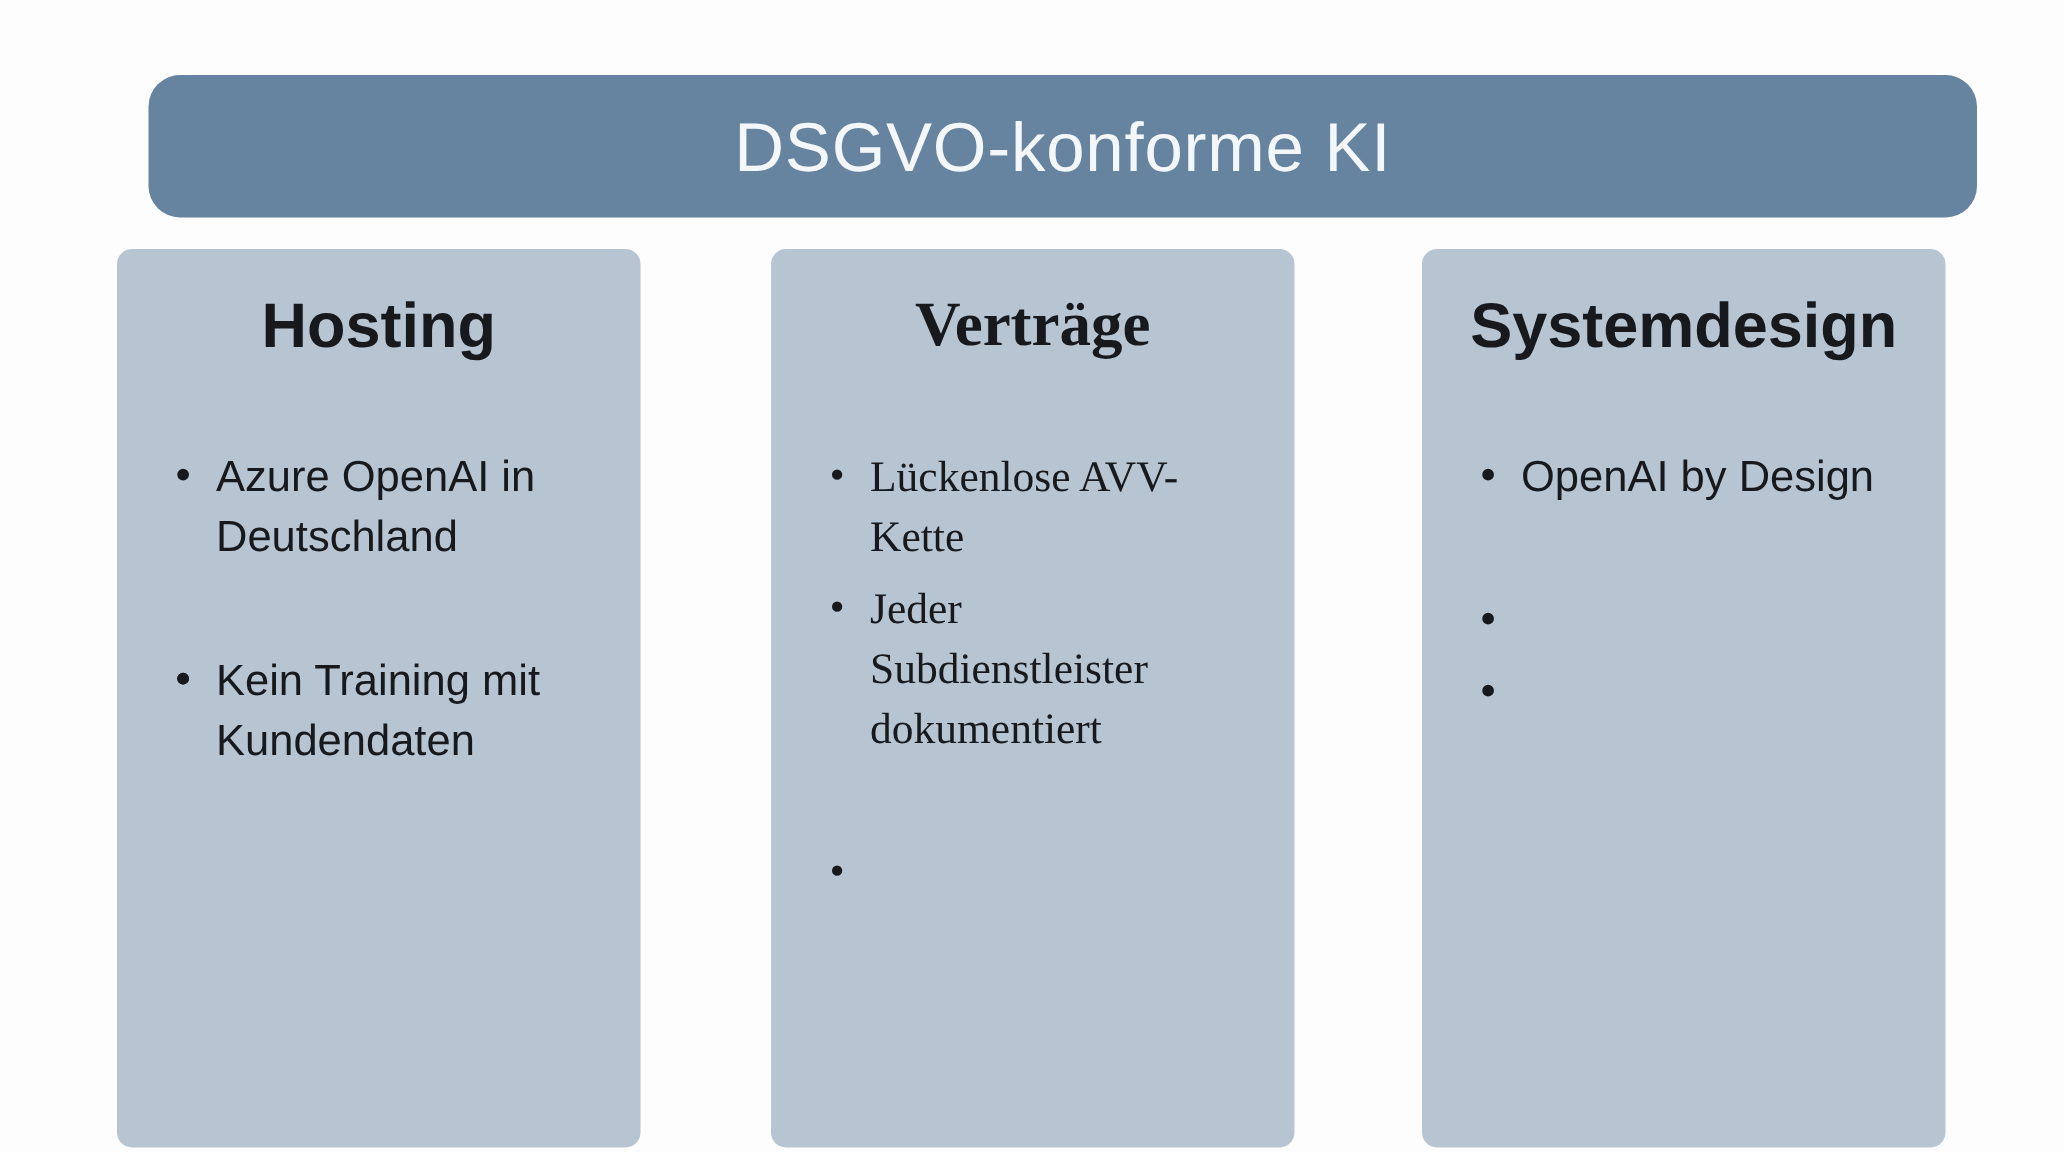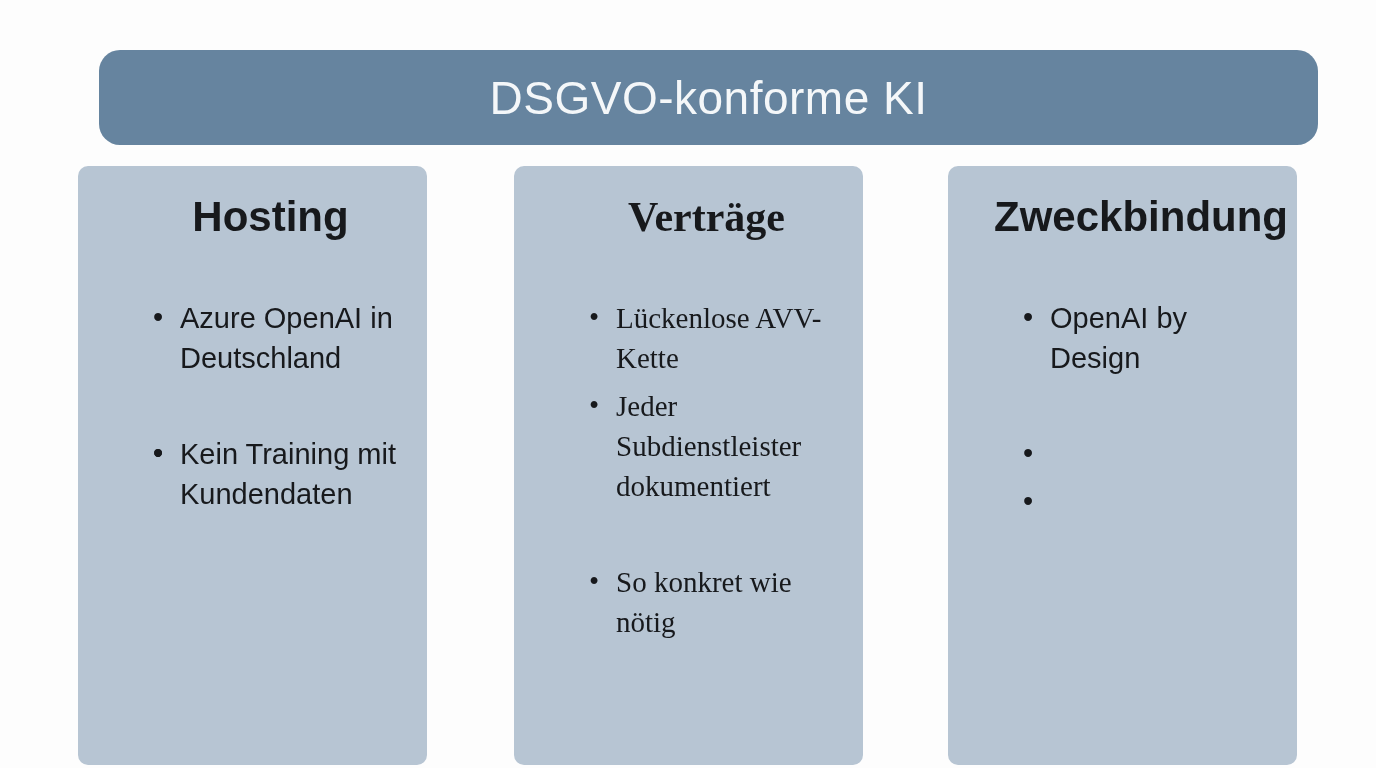--- a/index.html
+++ b/index.html
@@ -34,21 +34,20 @@
     white-space: nowrap;
   }
   .card {
     position: absolute;
     top: 166px;
     width: 349px;
     height: 599px;
     background: var(--card-bg, #b7c5d3);
     border-radius: 10px;
     box-sizing: border-box;
-    padding-left: 36px;
   }
   .card.pos-0 { left: 78px; }
   .card.pos-1 { left: 514px; font-family: Liberation Serif, serif; }
   .card.pos-2 { left: 948px; }
   .card-title {
     margin: 26px 10px 56px;
     text-align: center;
     font-size: 42px;
     color: var(--text-color, #17191c);
     line-height: 1.2;
@@ -104,27 +103,26 @@
 
   <section class="card pos-1">
     <h2 class="card-title">Verträge</h2>
     <ul class="card-list">
           <li><span class="bullet">•</span><span class="item-text">Lückenlose AVV-
 Kette</span></li>
           <li><span class="bullet">•</span><span class="item-text">Jeder
 Subdienstleister
 dokumentiert</span></li>
           <li class="spacer"></li>
-          <li><span class="bullet">•</span><span class="item-text">So konkret wie
-nötig</span></li>
+          <li><span class="bullet">•</span></li>
         </ul>
   </section>
 
   <section class="card pos-2">
-    <h2 class="card-title">Zweckbindung</h2>
+    <h2 class="card-title">Systemdesign</h2>
     <ul class="card-list">
           <li><span class="bullet">•</span><span class="item-text">OpenAI by Design</span></li>
           <li class="spacer"></li>
           <li><span class="bullet">•</span></li>
           <li class="spacer"></li>
           <li><span class="bullet">•</span></li>
         </ul>
   </section>
 </div>
 

